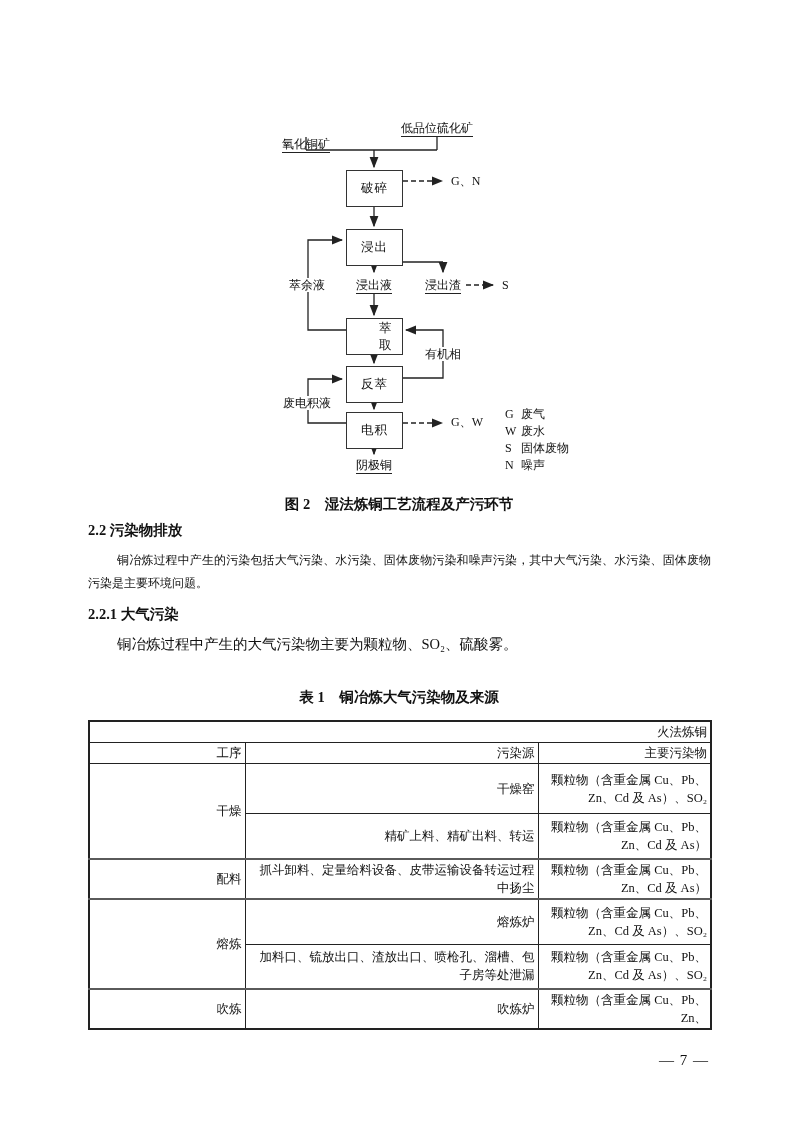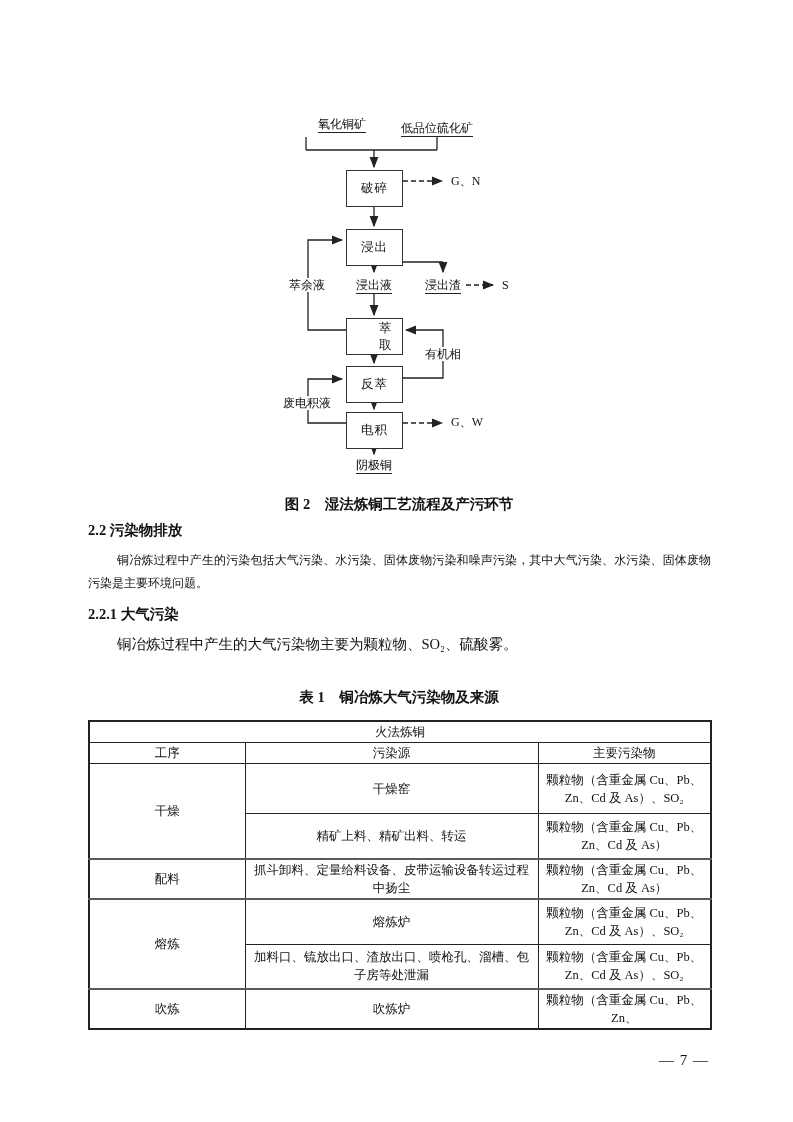--- a/index.html
+++ b/index.html
@@ -46,21 +46,21 @@
   .p3 { top:658px; }
   .page-num { left:88px; top:1052px; width:621px; text-align:right; font-size:15px; letter-spacing:1px; }
 
   
   .tbl-wrap { left:88px; top:720px; }
   table.t1 {
     border-collapse:collapse; width:622px; table-layout:fixed;
     font-size:12.5px; border:2px solid #222;
   }
   table.t1 td, table.t1 th {
-    border:1px solid #222; text-align:center; vertical-align:middle;
+    border:1px solid #222; text-align:right; vertical-align:middle;
     padding:1px 3px; font-weight:normal; line-height:18px; overflow:hidden;
   }
   tr.grp > td { border-top:2px solid #5a5a5a; }
   tr.hdr1 { height:21px; }
   tr.hdr2 { height:20px;margin-left:36px; }
 </style>
 </head>
 <body>
 
 <div class="page">
@@ -87,21 +87,21 @@
         <path d="M96,217 H58 V127 H92" marker-end="url(#arr)"></path>
         <path d="M124,229 V250" marker-end="url(#arr)"></path>
         <path d="M153,265 H193 V217 H156" marker-end="url(#arr)"></path>
         <path d="M124,277 V296" marker-end="url(#arr)"></path>
         <path d="M96,310 H58 V266 H92" marker-end="url(#arr)"></path>
         <path d="M153,310 H192" stroke-dasharray="5 3" marker-end="url(#arr)"></path>
         <path d="M124,322 V341" marker-end="url(#arr)"></path>
       </g>
     </svg>
 
-    <div class="flow-label" style="left:56px; top:4px;margin-left:36px;"><span class="u">氧化铜矿</span></div>
+    <div class="flow-label" style="left:56px; top:24px;"><span class="u">氧化铜矿</span></div>
     <div class="flow-label" style="left:187px; top:8px;"><span class="u">低品位硫化矿</span></div>
 
     <div class="flow-box" style="top:57px;">破碎</div>
     <div class="flow-label anchor-left" style="left:201px; top:61px;">G、N</div>
 
     <div class="flow-box" style="top:116px;">浸出</div>
 
     <div class="flow-label on-line" style="left:57px; top:165px;">萃余液</div>
     <div class="flow-label on-line" style="left:124px; top:165px;"><span class="u">浸出液</span></div>
     <div class="flow-label on-line" style="left:193px; top:165px;"><span class="u">浸出渣</span></div>
@@ -111,20 +111,26 @@
     <div class="flow-label on-line" style="left:193px; top:234px;">有机相</div>
 
     <div class="flow-box" style="top:253px;">反萃</div>
     <div class="flow-label on-line" style="left:57px; top:283px;">废电积液</div>
 
     <div class="flow-box" style="top:299px;">电积</div>
     <div class="flow-label anchor-left" style="left:201px; top:302px;">G、W</div>
 
     <div class="flow-label" style="left:124px; top:345px;"><span class="u">阴极铜</span></div>
 
+    <div class="legend">
+      <div class="legend-row"><span class="legend-code">G</span><span>废气</span></div>
+      <div class="legend-row"><span class="legend-code">W</span><span>废水</span></div>
+      <div class="legend-row"><span class="legend-code">S</span><span>固体废物</span></div>
+      <div class="legend-row"><span class="legend-code">N</span><span>噪声</span></div>
+    </div>
   </div>
 
   <div class="abs fig-caption">图 2　湿法炼铜工艺流程及产污环节</div>
 
   <div class="abs heading h22">2.2 污染物排放</div>
 
   <div class="abs para">铜冶炼过程中产生的污染包括大气污染、水污染、固体废物污染和噪声污染，其中大气污染、水污染、固体废物污染是主要环境问题。</div>
 
   <div class="abs heading h221">2.2.1 大气污染</div>
 

